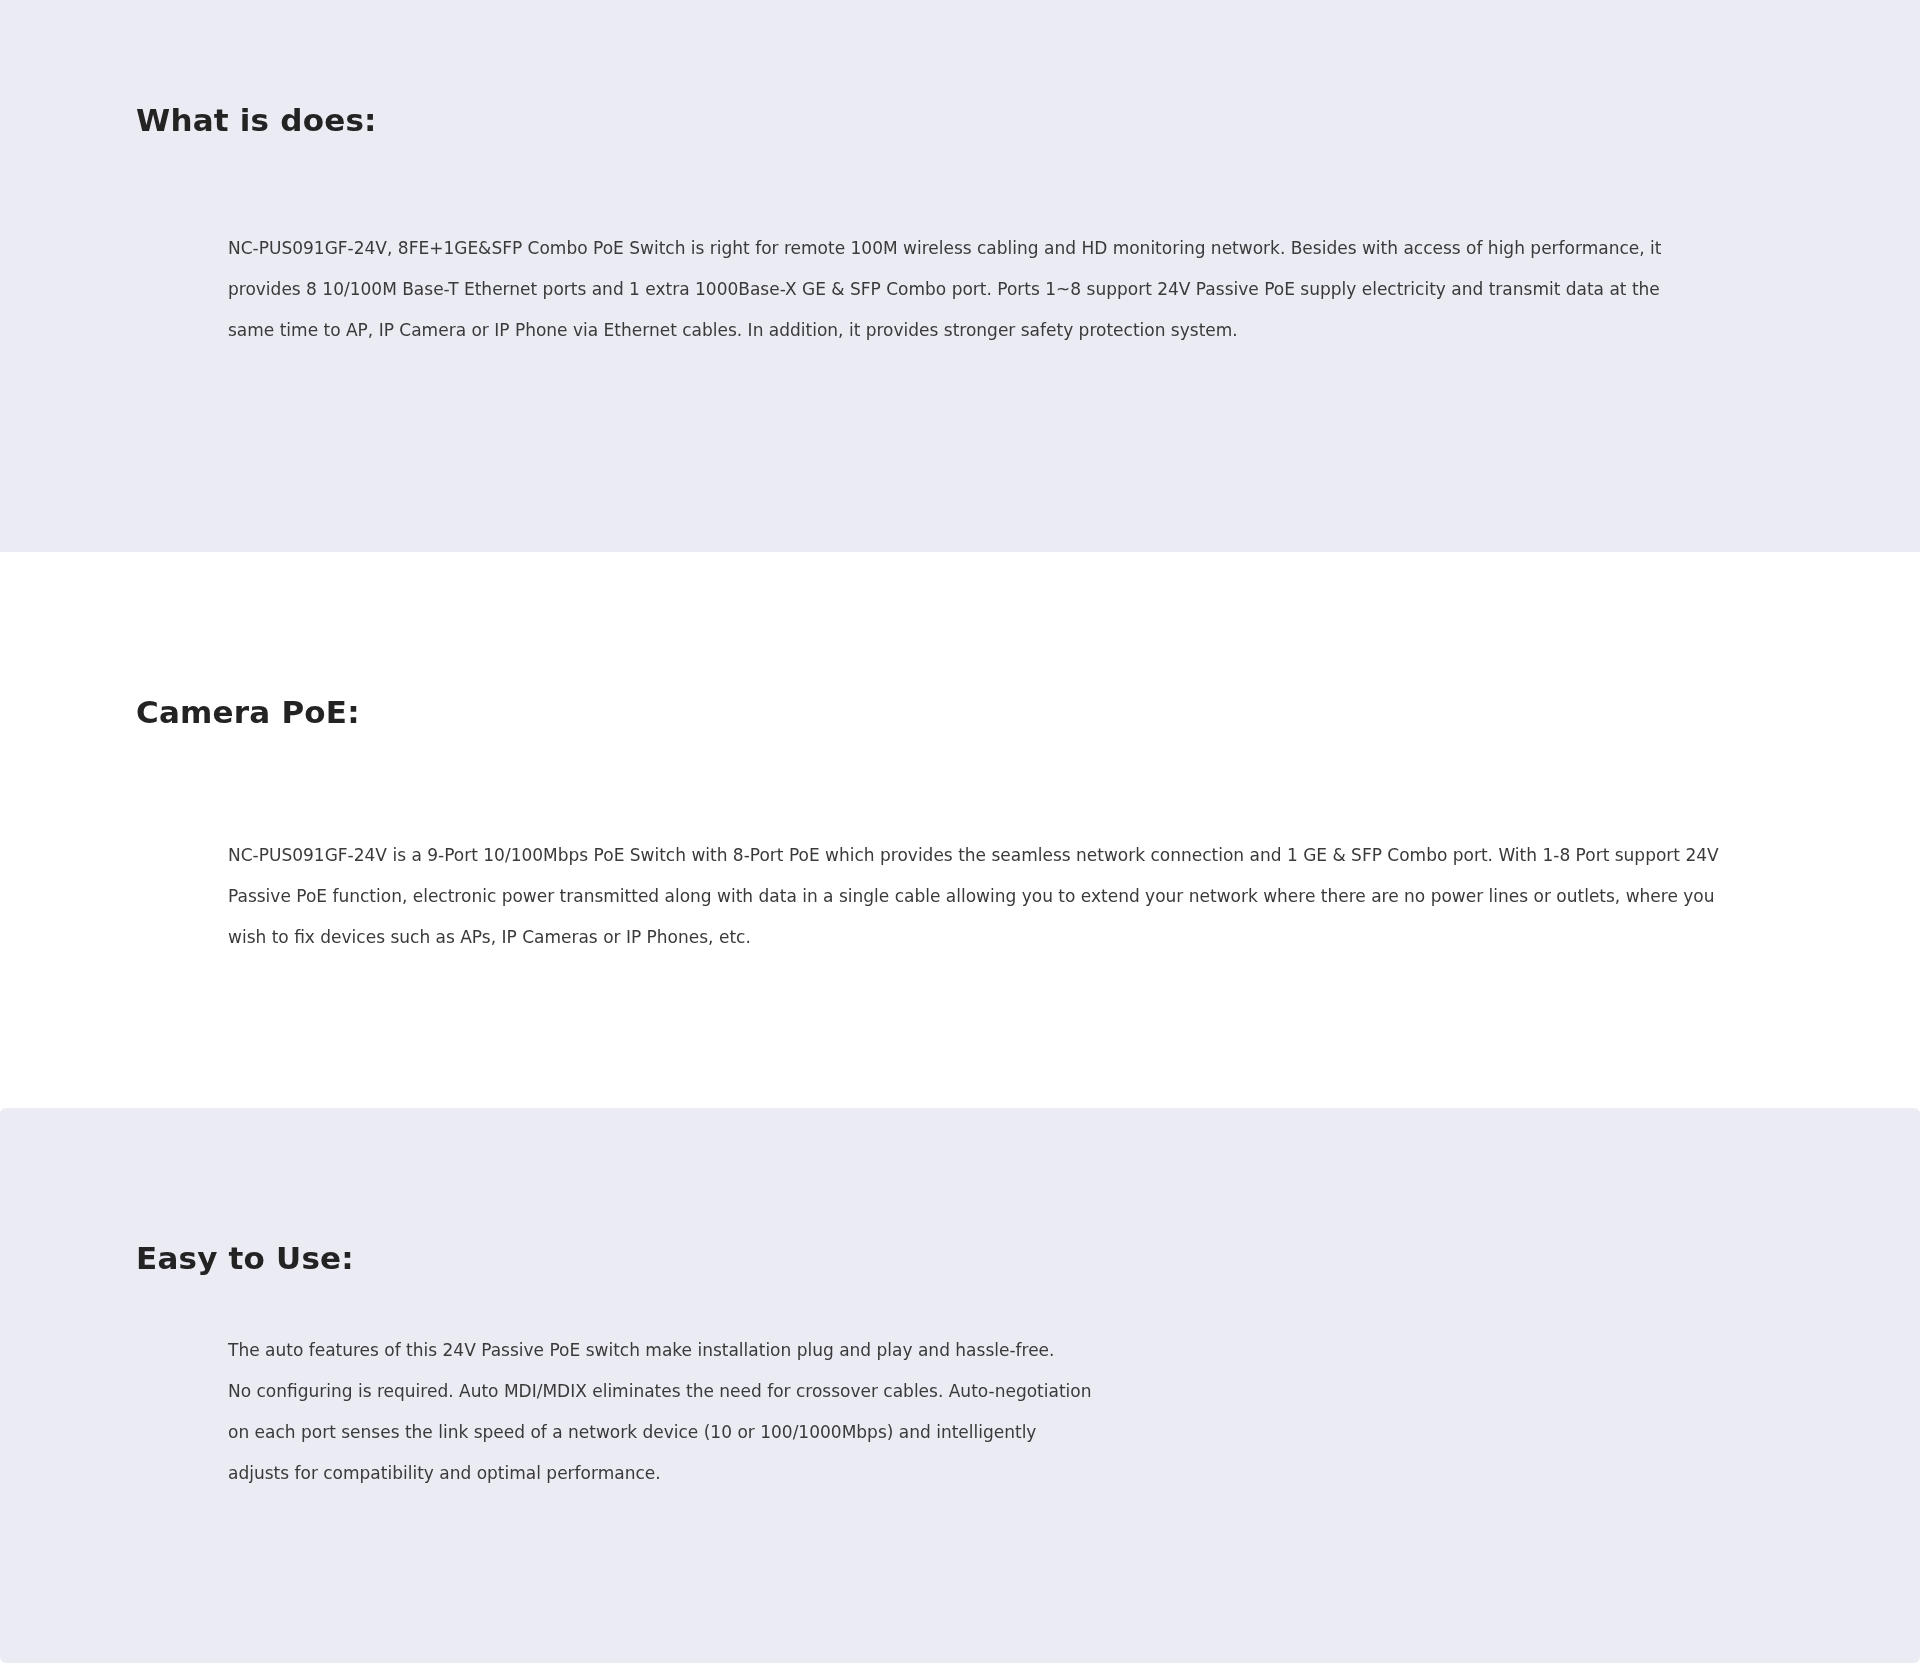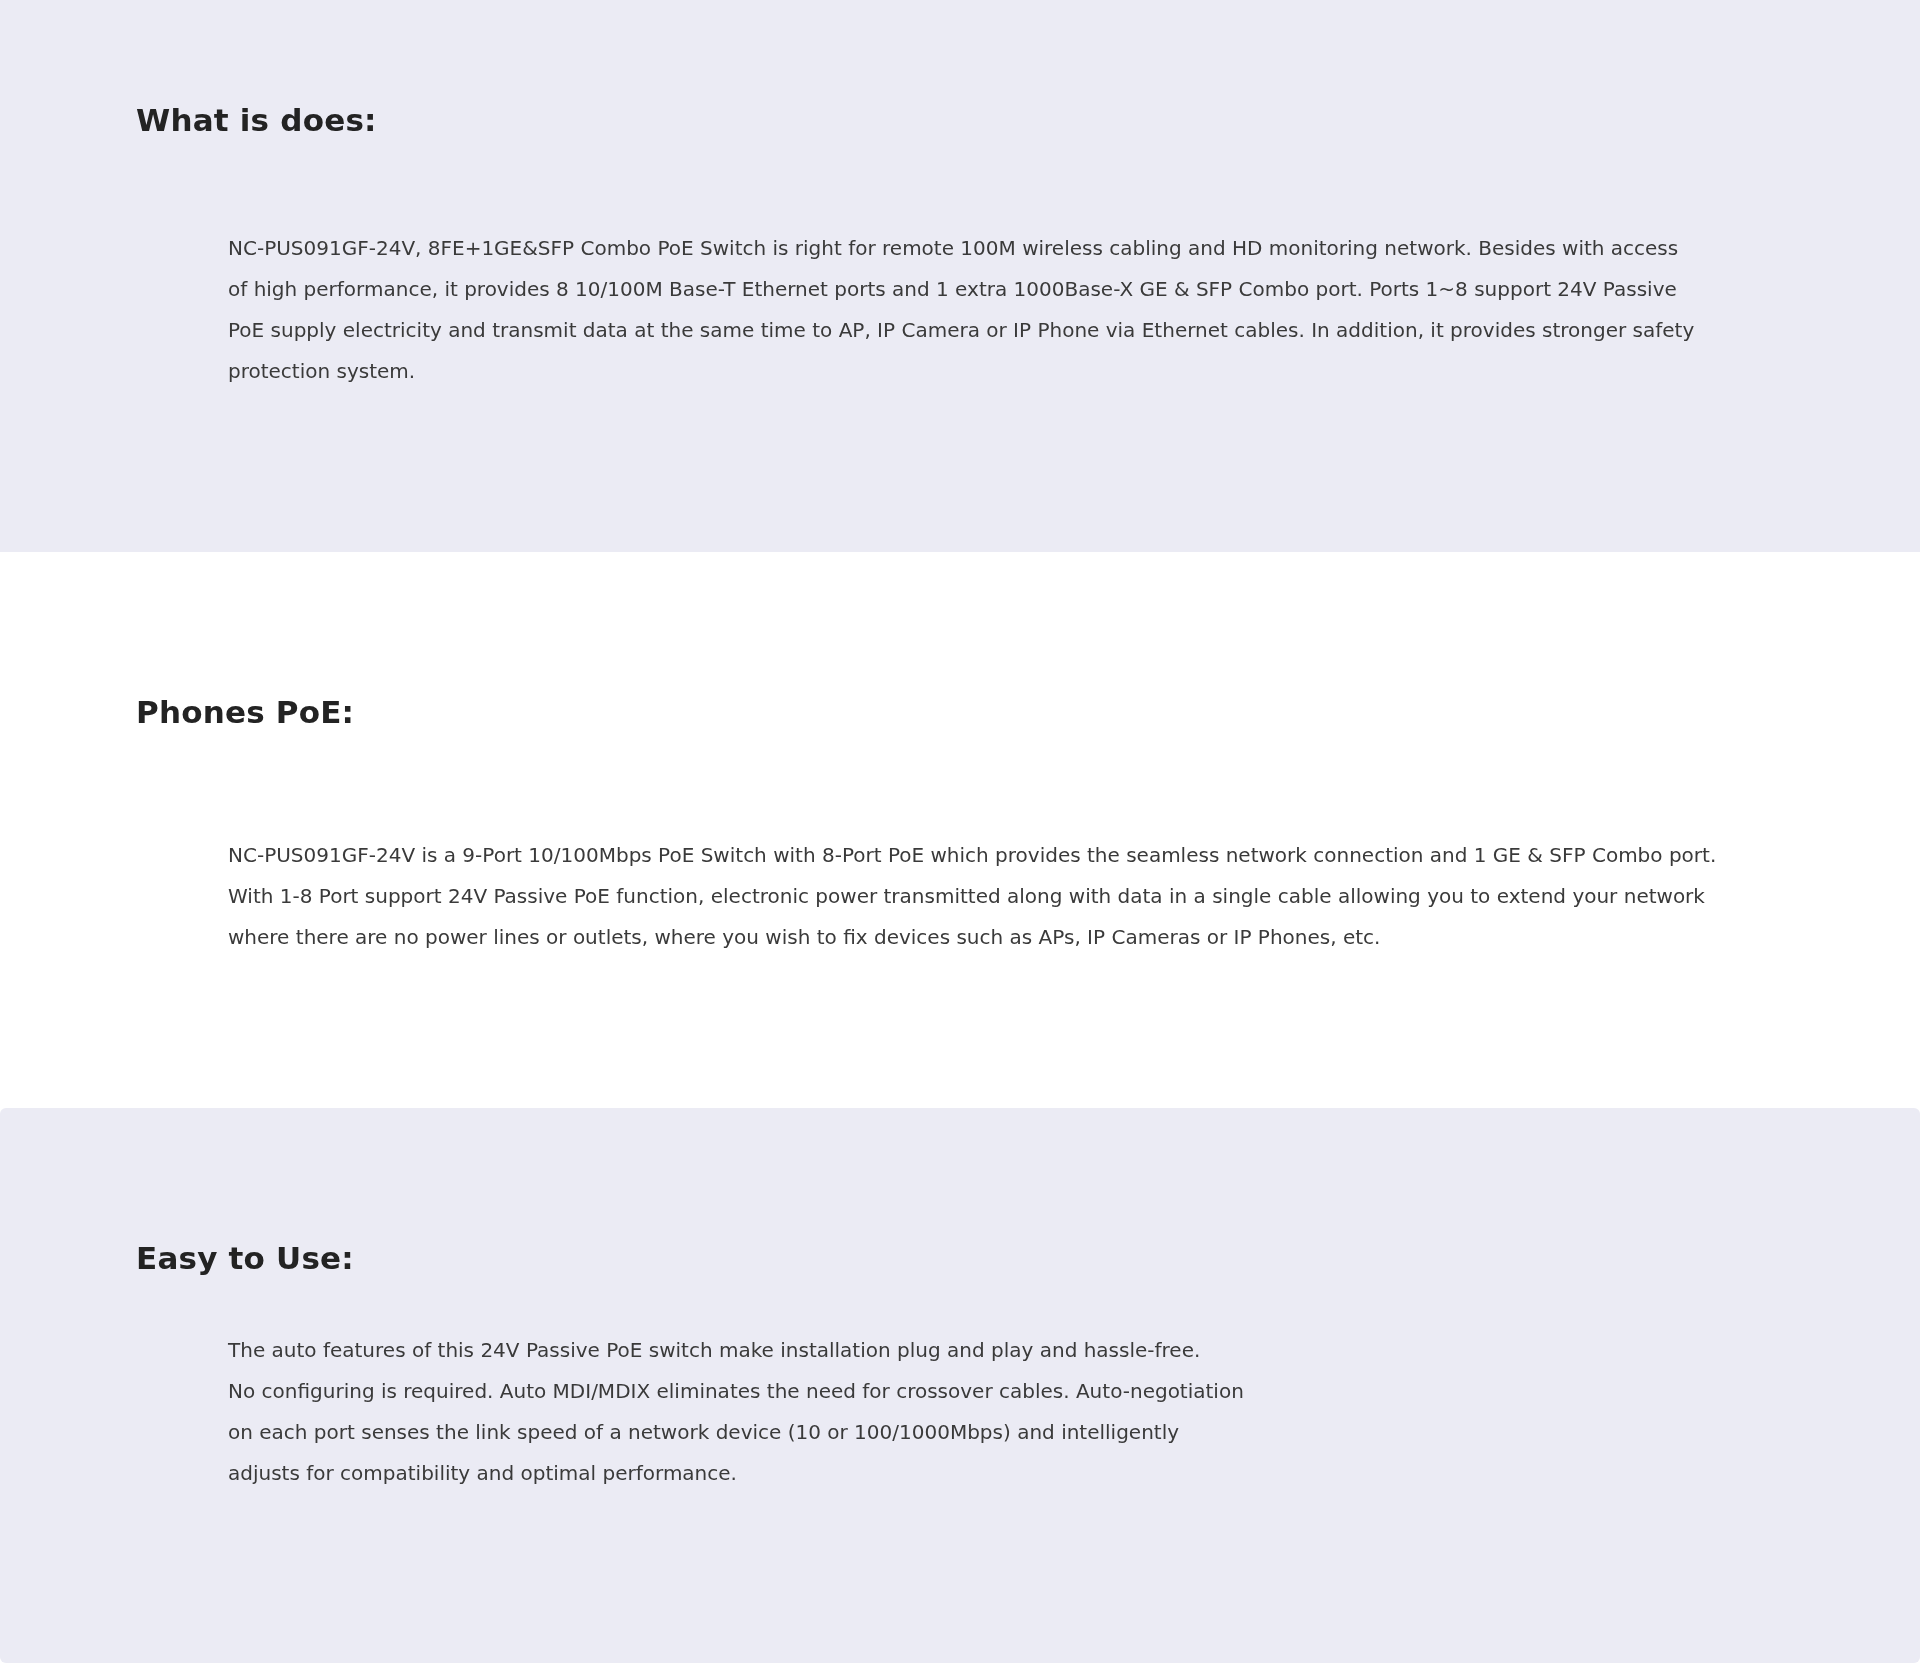--- a/index.html
+++ b/index.html
@@ -53,21 +53,21 @@
     margin: 0;
     font-size: 31px;
     font-weight: bold;
     letter-spacing: 0.2px;
     color: #232323;
     font-family: "DejaVu Sans", "Liberation Sans", sans-serif;
   }
 
   .body-text {
     margin: 0;
-    font-size: 20px;
+    font-size: 17px;
     line-height: 41px;
     color: #3a3a3a;
     font-family: "DejaVu Sans", "Liberation Sans", sans-serif;
     white-space: pre-line;
   }
 
   
   .s1-heading {
     position: absolute;
     left: 136px;
@@ -111,21 +111,21 @@
 <body>
 
 <div class="page">
 
   <section class="section section--shaded section--one">
     <h2 class="heading s1-heading">What is does:</h2>
     <p class="body-text s1-para">NC-PUS091GF-24V, 8FE+1GE&amp;SFP Combo PoE Switch is right for remote 100M wireless cabling and HD monitoring network. Besides with access of high performance, it provides 8 10/100M Base-T Ethernet ports and 1 extra 1000Base-X GE &amp; SFP Combo port. Ports 1~8 support 24V Passive PoE supply electricity and transmit data at the same time to AP, IP Camera or IP Phone via Ethernet cables. In addition, it provides stronger safety protection system.</p>
   </section>
 
   <section class="section section--plain section--two">
-    <h2 class="heading s2-heading">Phones PoE:</h2>
+    <h2 class="heading s2-heading">Camera PoE:</h2>
     <p class="body-text s2-para">NC-PUS091GF-24V is a 9-Port 10/100Mbps PoE Switch with 8-Port PoE which provides the seamless network connection and 1 GE &amp; SFP Combo port. With 1-8 Port support 24V Passive PoE function, electronic power transmitted along with data in a single cable allowing you to extend your network where there are no power lines or outlets, where you wish to fix devices such as APs, IP Cameras or IP Phones, etc.</p>
   </section>
 
   <section class="section section--shaded section--three">
     <h2 class="heading s3-heading">Easy to Use:</h2>
     <p class="body-text s3-para">The auto features of this 24V Passive PoE switch make installation plug and play and hassle-free.
 No configuring is required. Auto MDI/MDIX eliminates the need for crossover cables. Auto-negotiation
 on each port senses the link speed of a network device (10 or 100/1000Mbps) and intelligently
 adjusts for compatibility and optimal performance.</p>
   </section>

